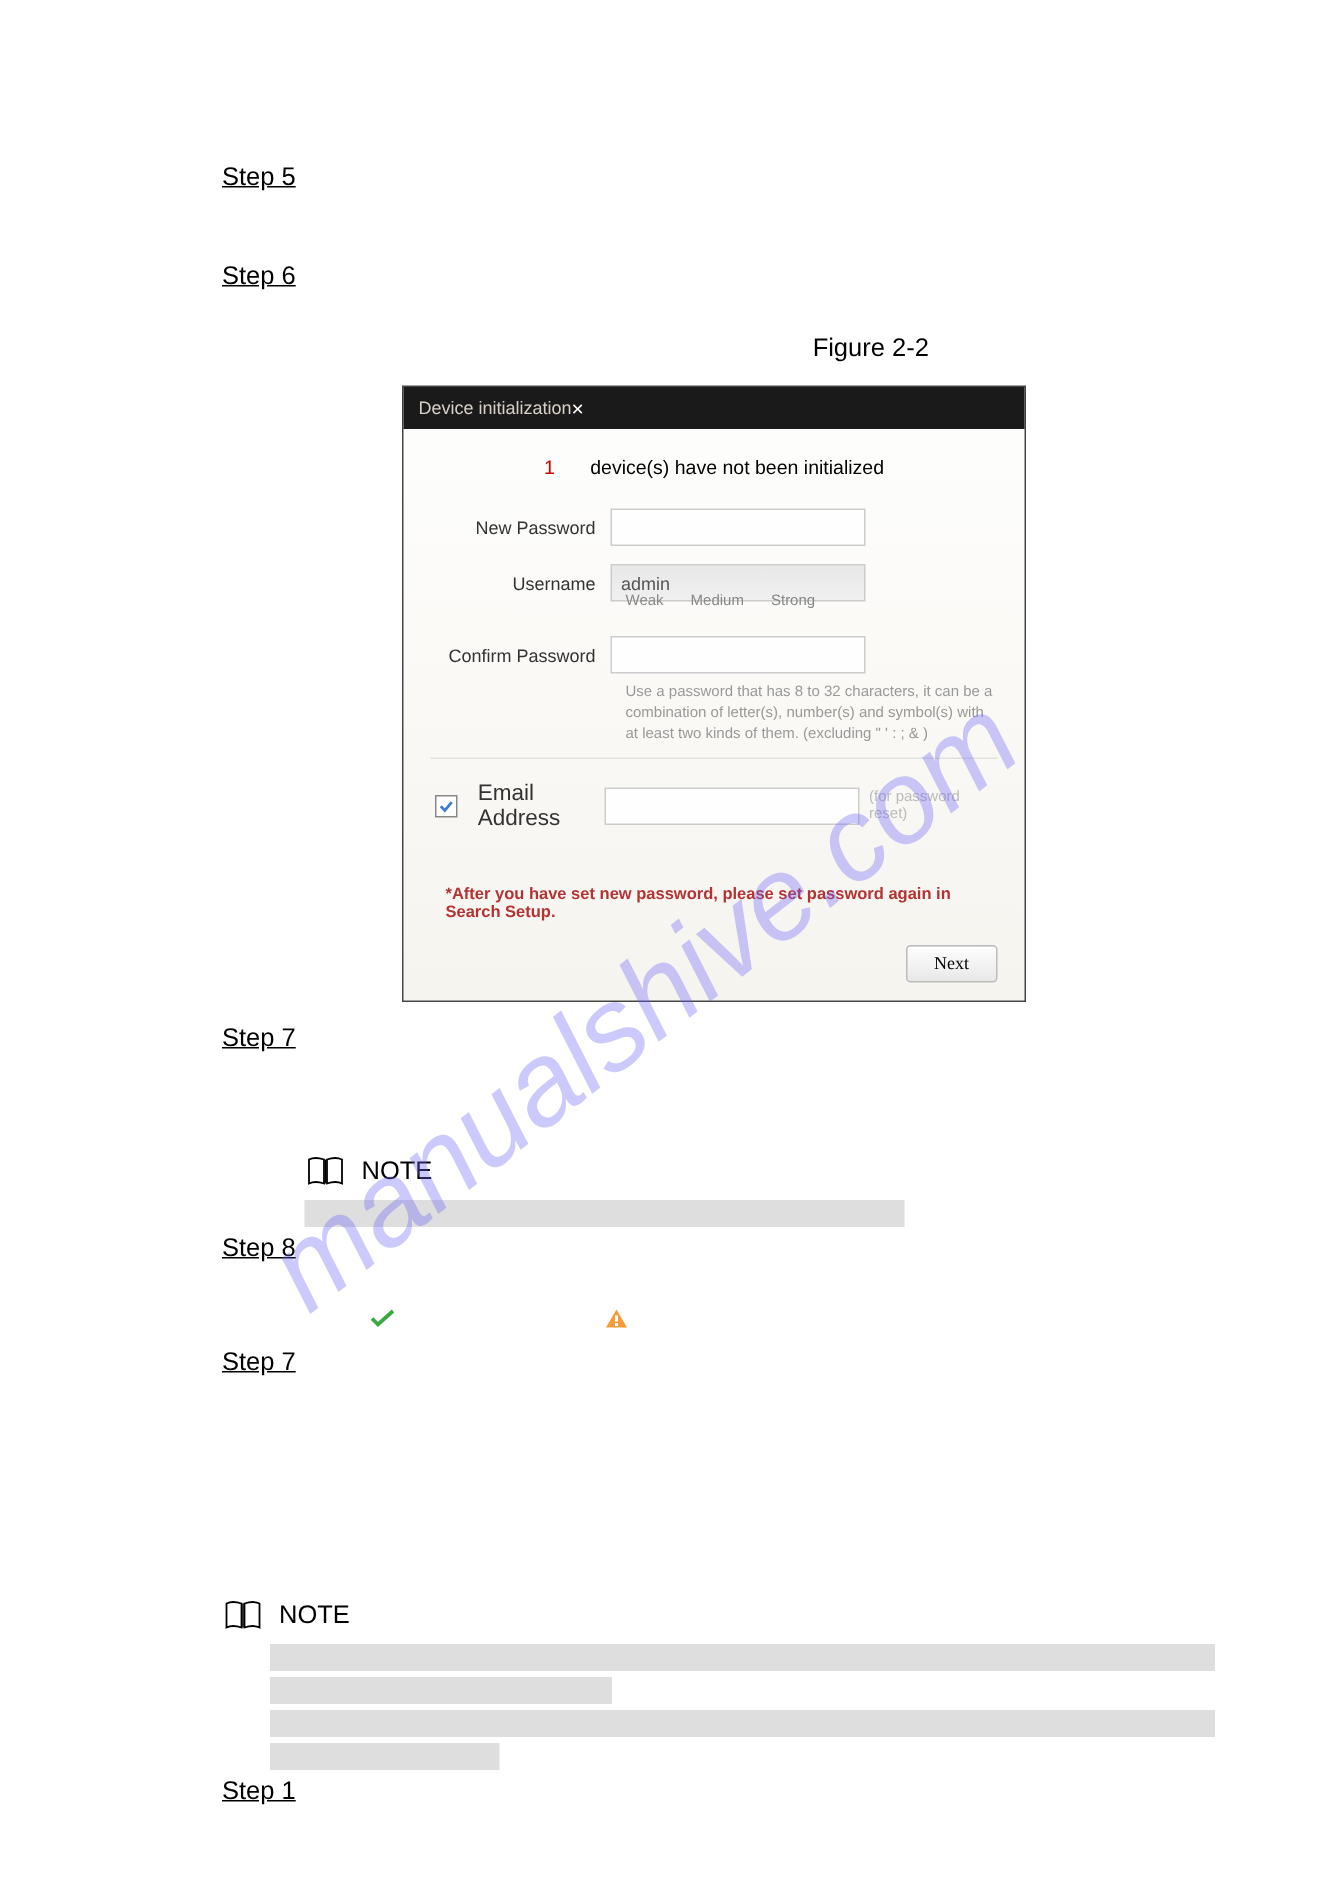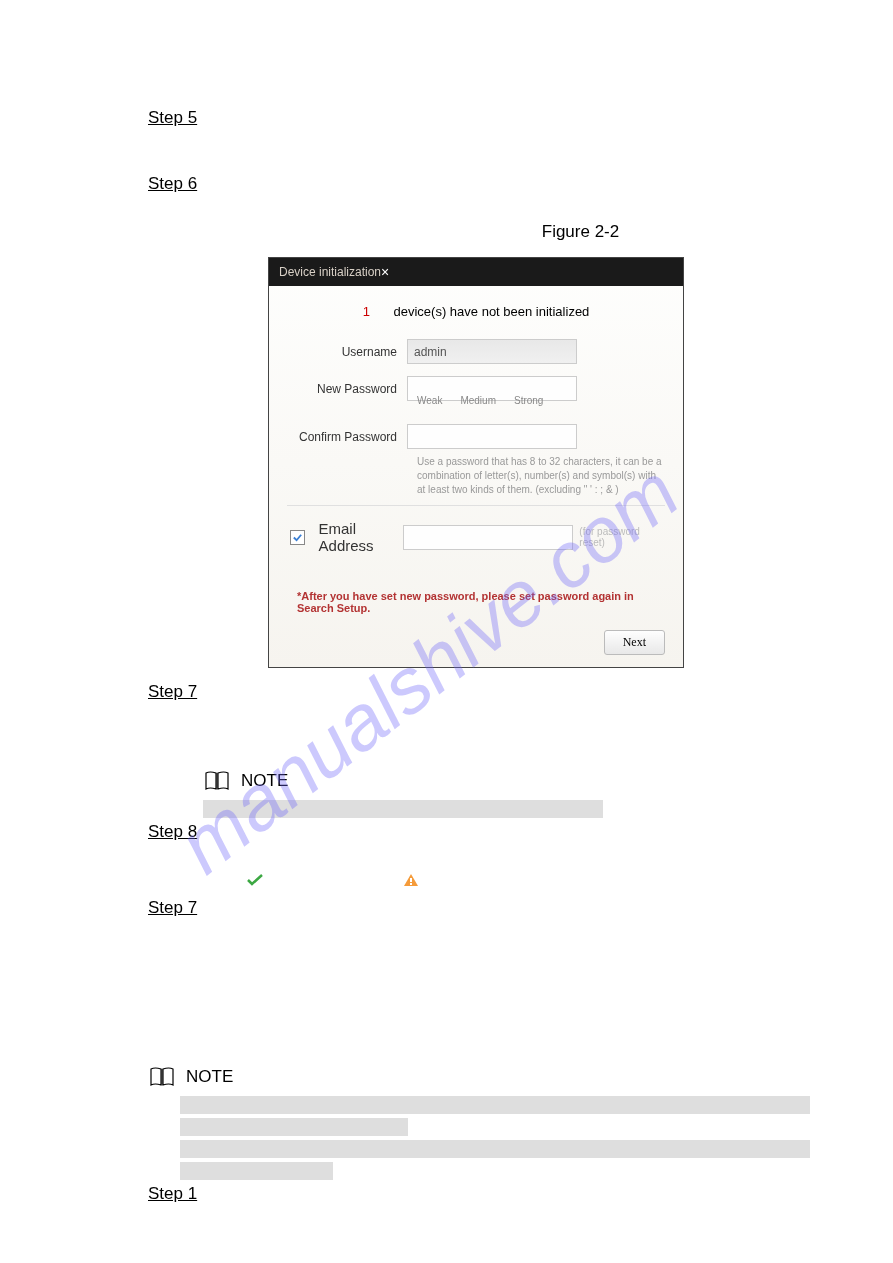--- a/index.html
+++ b/index.html
@@ -199,27 +199,27 @@
       <span>Device initialization</span>
       <span class="dialog-close">×</span>
     </div>
     <div class="dialog-body">
       <div class="message-row">
         <span class="message-count">1</span>
         <span class="message-text">device(s) have not been initialized</span>
       </div>
 
       <div class="form-row">
+        <div class="form-label">New Password</div>
+        <input type="password" class="form-input" style="">
+      </div>
+
+      <div class="form-row">
         <div class="form-label">Username</div>
         <input class="form-input readonly" readonly="" value="admin" style="">
-      </div>
-
-      <div class="form-row">
-        <div class="form-label">New Password</div>
-        <input type="password" class="form-input" style="">
       </div>
 
       <div class="strength-labels">
         <span>Weak</span>
         <span>Medium</span>
         <span>Strong</span>
       </div>
 
       <div class="form-row" style="margin-bottom:6px;">
         <div class="form-label">Confirm Password</div>

